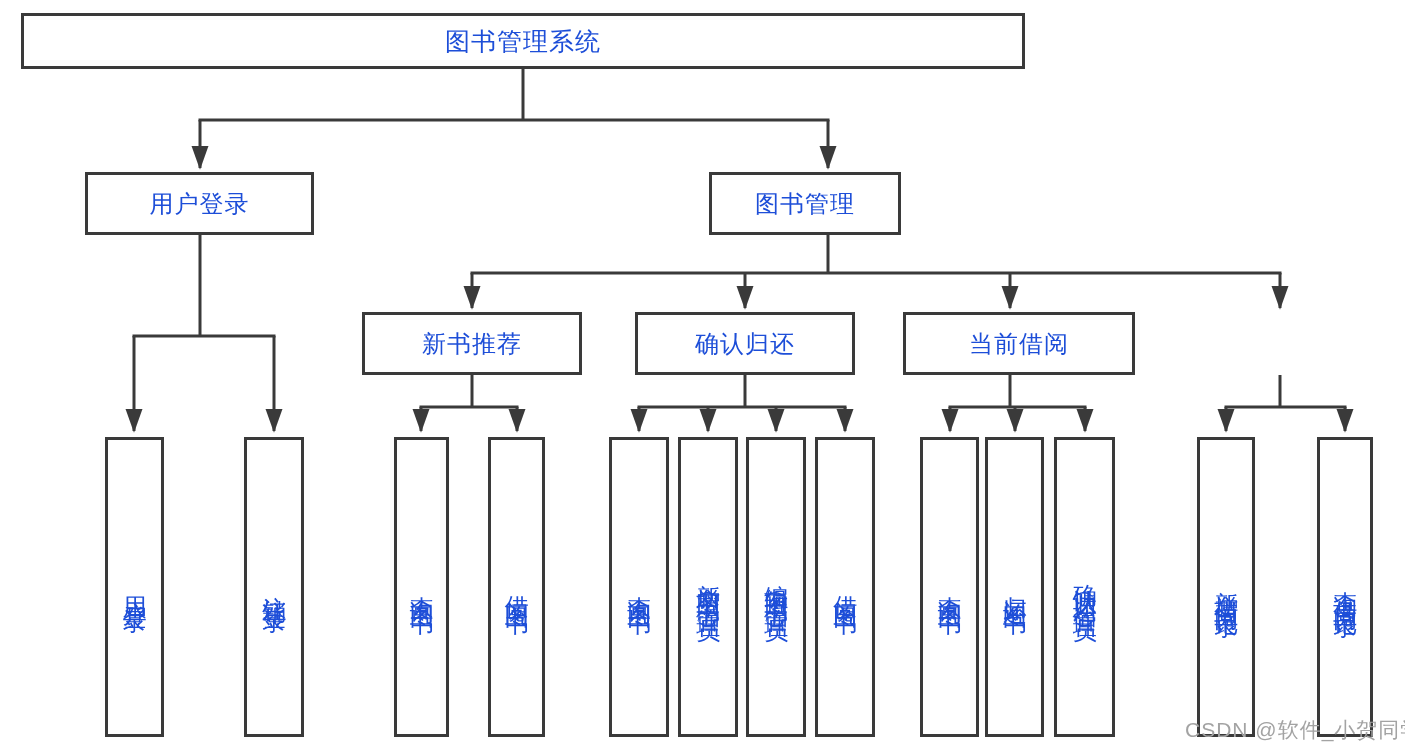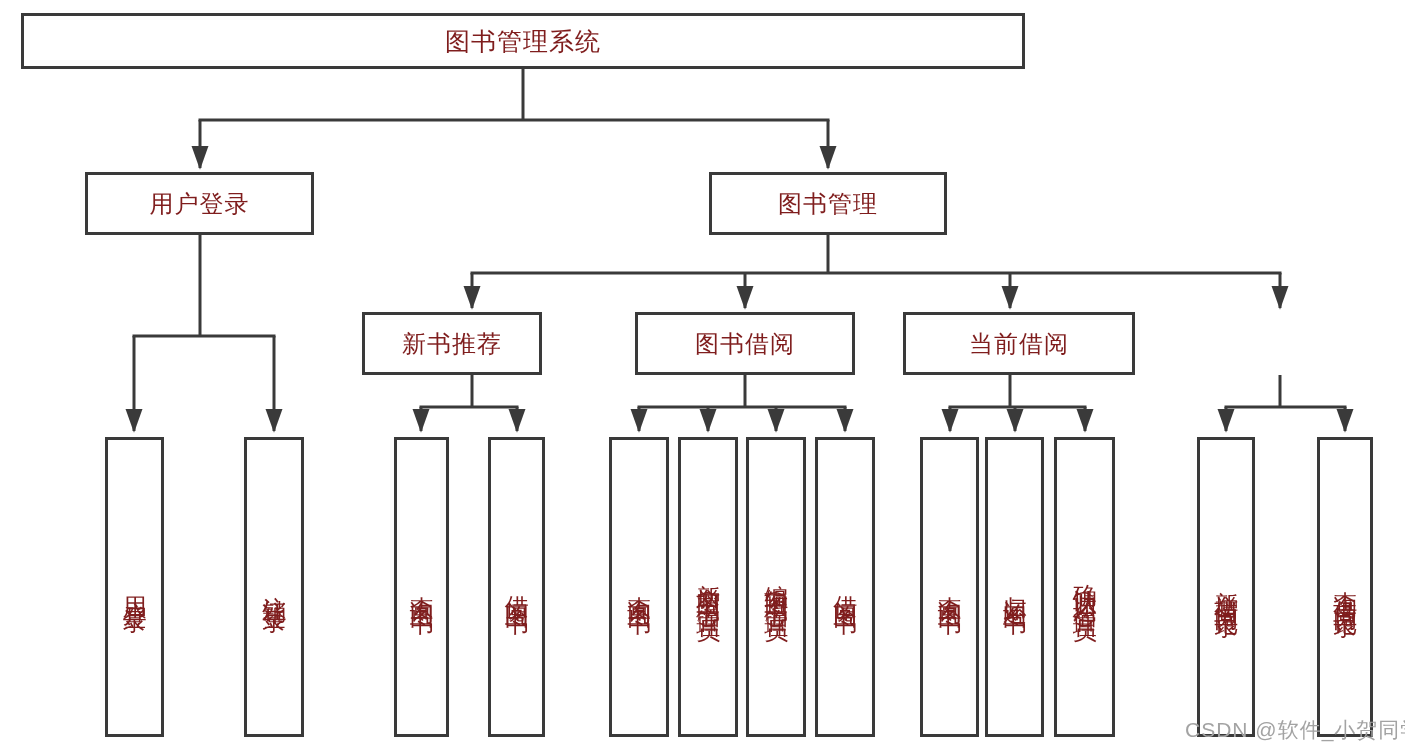--- a/index.html
+++ b/index.html
@@ -17,21 +17,21 @@
     width: 1405px; height: 747px;
   }
   .node {
     position: absolute;
     box-sizing: border-box;
     border: 3px solid #3a3a3a;
     background: #ffffff;
     display: flex;
     align-items: center;
     justify-content: center;
-    color: #7f1d1d;
+    color: #1d4ed8;
   }
   .node.h span {
     font-size: 24px;
     letter-spacing: 1px;
     white-space: nowrap;
   }
   .node.root span { font-size: 25px; }
   .node.v .vtext {
     writing-mode: vertical-rl;
     text-orientation: mixed;
@@ -102,29 +102,29 @@
     </g>
   </svg>
 
   <div class="node h root" style="left:21px;top:13px;width:1004px;height:56px">
     <span>图书管理系统</span>
   </div>
 
   <div class="node h" style="left:85px;top:172px;width:229px;height:63px">
     <span>用户登录</span>
   </div>
-  <div class="node h" style="left:709px;top:172px;width:238px;height:63px">
+  <div class="node h" style="left:709px;top:172px;width:192px;height:63px">
     <span>图书管理</span>
   </div>
 
-  <div class="node h" style="left:362px;top:312px;width:180px;height:63px">
+  <div class="node h" style="left:362px;top:312px;width:220px;height:63px">
     <span>新书推荐</span>
   </div>
   <div class="node h" style="left:635px;top:312px;width:220px;height:63px">
-    <span>图书借阅</span>
+    <span>确认归还</span>
   </div>
   <div class="node h" style="left:903px;top:312px;width:232px;height:63px">
     <span>当前借阅</span>
   </div>
 
   <div class="node v" style="left:105px;top:437px;width:59px;height:300px">
     <span class="vtext">用户登录</span>
   </div>
   <div class="node v" style="left:244px;top:437px;width:60px;height:300px">
     <span class="vtext">注销登录</span>

